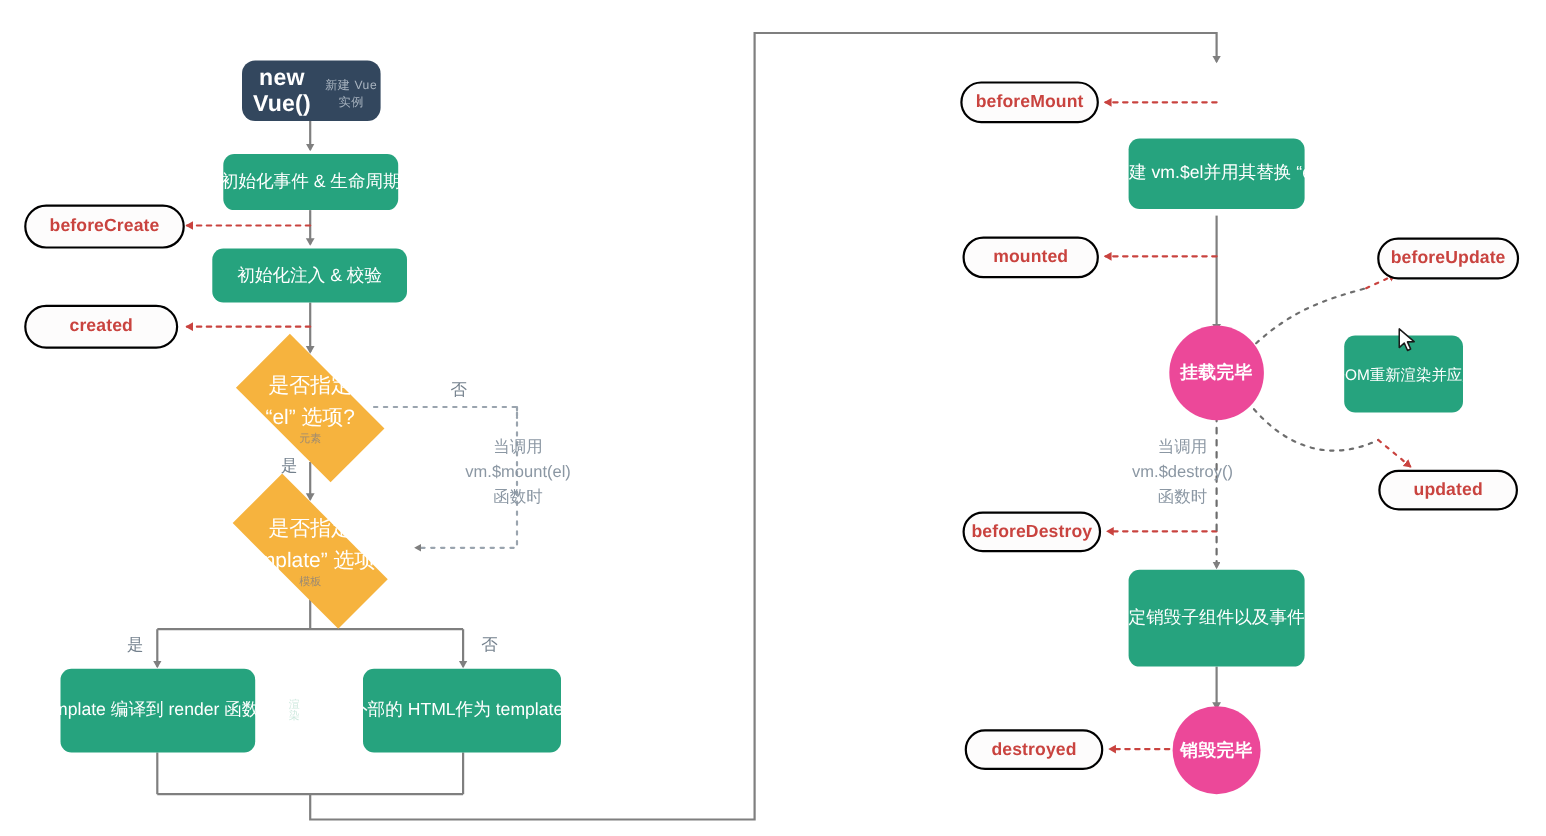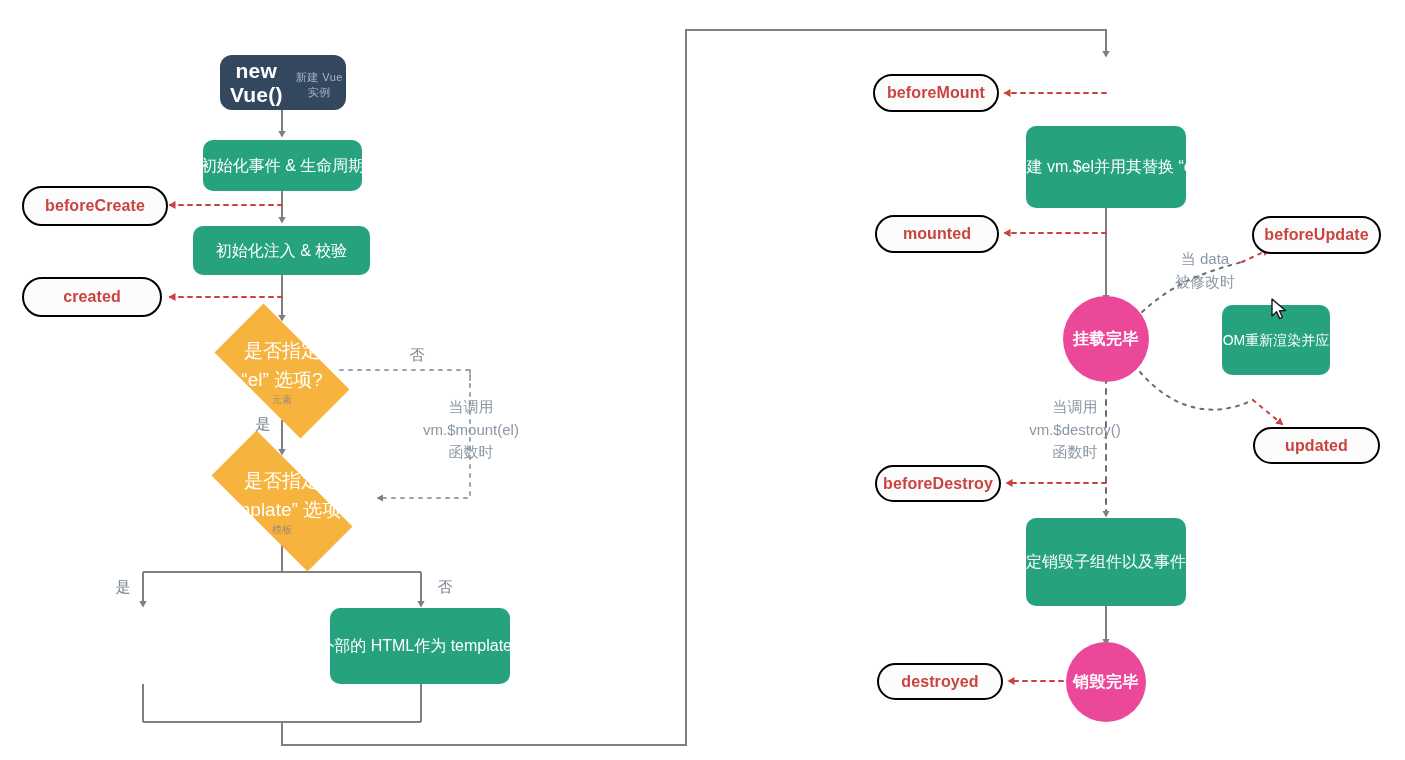--- a/index.html
+++ b/index.html
@@ -244,20 +244,25 @@
 
   <div class="node node-diamond" style="left:186px; top:456px; width:192px; height:90px;">
     <div class="dia"></div>
     <div class="dtext">
       <div class="l">是否指定</div>
       <div class="l">“template” 选项?</div>
       <div class="sub">模板</div>
     </div>
   </div>
 
+  <div class="node node-green" style="left:55px; top:608px; width:177px; height:76px;">
+    <div class="line">将 template 编译</div>
+    <div class="line">到 render 函数中 *</div>
+    <div class="sub">渲染</div>
+  </div>
 
   <div class="node node-green" style="left:330px; top:608px; width:180px; height:76px;">
     <div class="line">将 el 外部的 HTML</div>
     <div class="line">作为 template 编译 *</div>
   </div>
 
   <div class="label yn" style="left:402px; top:344px; width:30px;">否</div>
   <div class="label yn" style="left:248px; top:413px; width:30px;">是</div>
   <div class="label yn" style="left:108px; top:576px; width:30px;">是</div>
   <div class="label yn" style="left:430px; top:576px; width:30px;">否</div>
@@ -265,21 +270,21 @@
   <div class="label" style="left:386px; top:396px; width:170px;">
     <div>当调用</div>
     <div class="b">vm.$mount(el)</div>
     <div>函数时</div>
   </div>
 
   <div class="node node-hook" style="left:873px; top:74px; width:126px; height:38px;">
     <span>beforeMount</span>
   </div>
 
-  <div class="node node-green" style="left:1026px; top:126px; width:160px; height:82px;">
+  <div class="node node-green" style="left:1026px; top:126px; width:160px; height:64px;">
     <div class="line">创建  vm.$el</div>
     <div class="line">并用其替换 “el”</div>
   </div>
 
   <div class="node node-hook" style="left:875px; top:215px; width:124px; height:38px;">
     <span>mounted</span>
   </div>
 
   <div class="node node-circle" style="left:1063px; top:296px; width:86px; height:86px;">
     <span>挂载完毕</span>
@@ -292,24 +297,20 @@
   <div class="node node-green small" style="left:1222px; top:305px; width:108px; height:70px;">
     <div class="line">虚拟 DOM</div>
     <div class="line">重新渲染</div>
     <div class="line">并应用更新</div>
   </div>
 
   <div class="node node-hook" style="left:1253px; top:427px; width:127px; height:37px;">
     <span>updated</span>
   </div>
 
-  <div class="label" style="left:1150px; top:248px; width:110px;">
-    <div>当 data</div>
-    <div>被修改时</div>
-  </div>
 
   <div class="label" style="left:990px; top:396px; width:170px;">
     <div>当调用</div>
     <div class="b">vm.$destroy()</div>
     <div>函数时</div>
   </div>
 
   <div class="node node-hook" style="left:875px; top:465px; width:126px; height:37px;">
     <span>beforeDestroy</span>
   </div>

